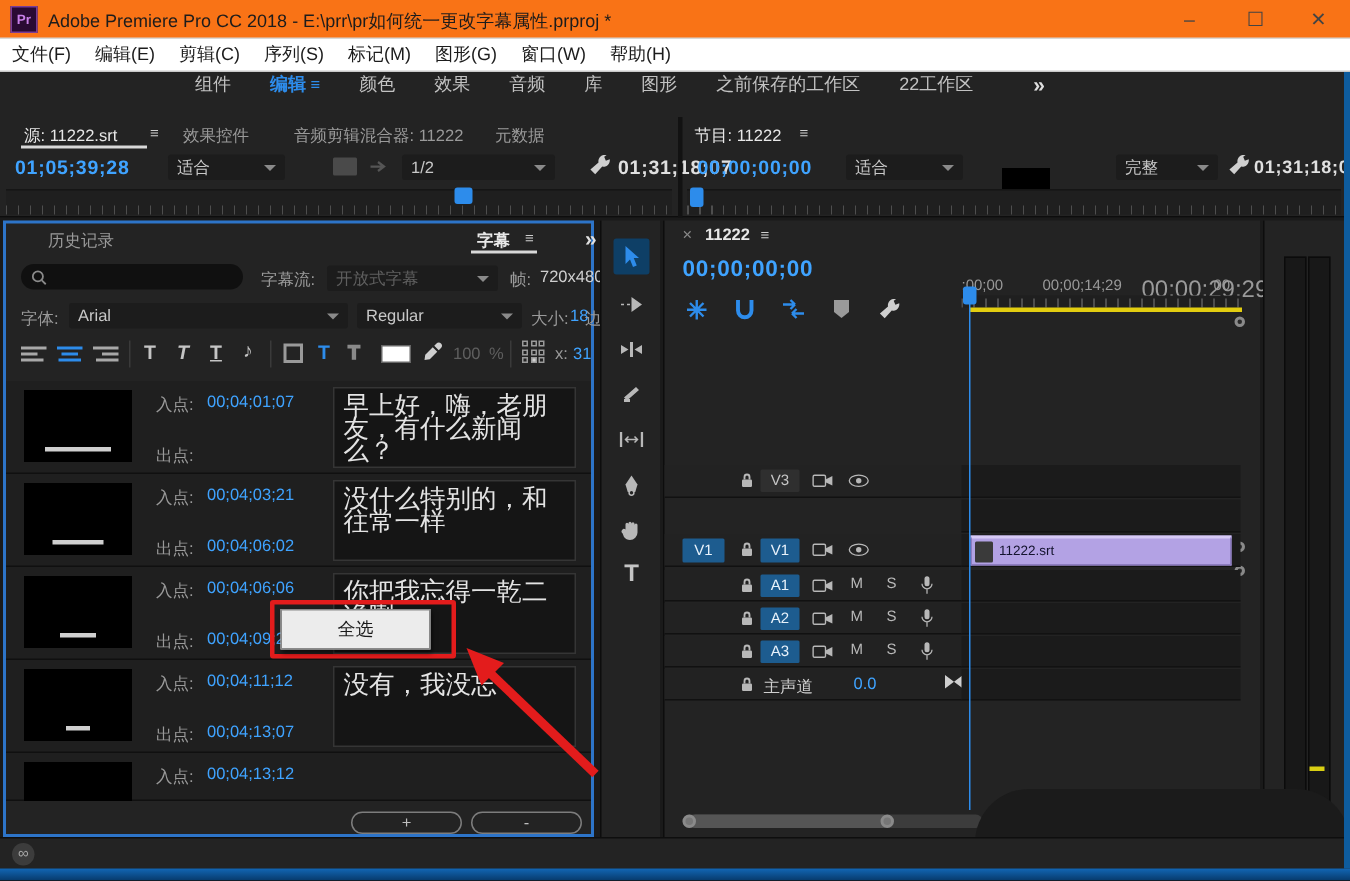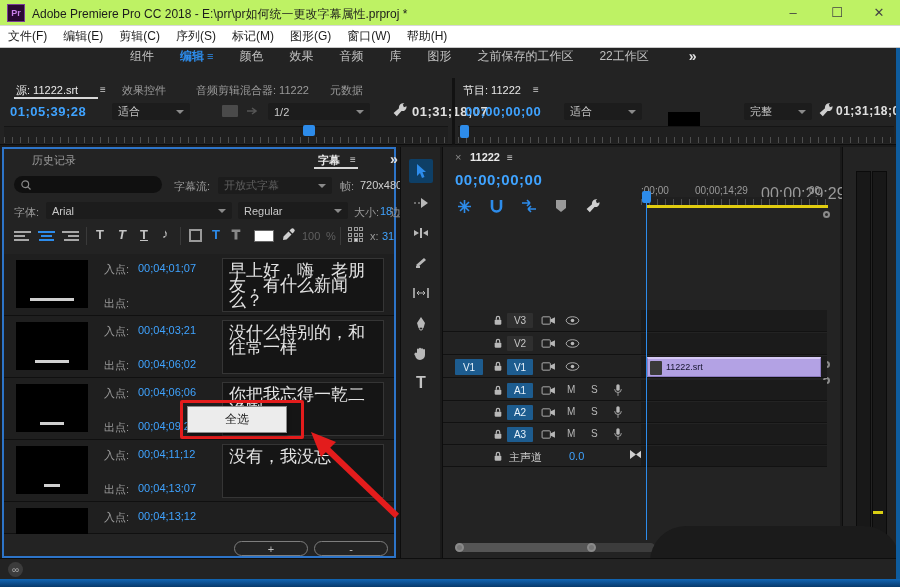--- a/index.html
+++ b/index.html
@@ -2,21 +2,21 @@
 <html><head>
 <meta charset="utf-8">
 <style>
   * { margin:0; padding:0; box-sizing:border-box; }
   html,body { width:900px; height:587px; background:#141414; overflow:hidden;
     font-family:"Liberation Sans","DejaVu Sans",sans-serif; }
   .abs { position:absolute; }
   #app { position:relative; width:900px; height:587px; background:#1a1a1a; }
 
   
-  .titlebar { left:0; top:0; width:900px; height:26px; background:#bef264; border-bottom:1px solid #d8d8d8; }
+  .titlebar { left:0; top:0; width:900px; height:26px; background:#f97316; border-bottom:1px solid #d8d8d8; }
   .pr-logo { left:7px; top:4px; width:18px; height:18px; background:#2a0a33; color:#c97fe8;
     font-size:9px; font-weight:bold; display:flex; align-items:center; justify-content:center; border:1px solid #7a3d98; }
   .title-text { left:32px; top:6px; font-size:12px; color:#1c1c1c; }
   .winbtn { top:3px; width:30px; height:20px; color:#444; font-size:13px; text-align:center; line-height:20px; }
   .menubar { left:0; top:26px; width:900px; height:22px; background:#ffffff; border-bottom:1px solid #c8c8c8; display:flex; align-items:center; padding-left:8px; gap:16px; }
   .menubar span { font-size:12px; color:#1c1c1c; }
 
   
   .wsbar { left:0; top:48px; width:900px; height:30px; background:#232323; display:flex; padding-left:130px; gap:26px; }
   .ws-tab { font-size:12px; color:#c2c2c2; }
@@ -425,41 +425,20 @@
             <path d="M10 5l5-2.5v7L10 7z" fill="#b8b8b8"></path>
           </svg>
         </div>
       <div class="abs" style="left:122px; top:6px;">
           <svg width="15" height="9" viewBox="0 0 16 10">
             <ellipse cx="8" cy="5" rx="7" ry="4.2" fill="none" stroke="#b8b8b8"></ellipse>
             <circle cx="8" cy="5" r="2" fill="#b8b8b8"></circle>
           </svg>
         </div>
     </div>
-    <div class="abs track-row" style="left:0; top:186px; width:198px; height:22px;">
-      <div class="abs" style="left:50px; top:4px;">
-          <svg width="10" height="13" viewBox="0 0 12 14">
-            <rect x="2" y="6" width="8" height="6" rx="1" fill="#b8b8b8"></rect>
-            <path d="M4 6V4a2 2 0 0 1 4 0v2" fill="none" stroke="#b8b8b8" stroke-width="1.5"></path>
-          </svg>
-        </div>
-      <div class="abs badge" style="left:64px; top:3px; width:26px; height:15px;">V2</div>
-      <div class="abs" style="left:98px; top:5px;">
-          <svg width="15" height="11" viewBox="0 0 16 12">
-            <rect x="1" y="2" width="9" height="8" rx="1" fill="none" stroke="#b8b8b8"></rect>
-            <path d="M10 5l5-2.5v7L10 7z" fill="#b8b8b8"></path>
-          </svg>
-        </div>
-      <div class="abs" style="left:122px; top:6px;">
-          <svg width="15" height="9" viewBox="0 0 16 10">
-            <ellipse cx="8" cy="5" rx="7" ry="4.2" fill="none" stroke="#b8b8b8"></ellipse>
-            <circle cx="8" cy="5" r="2" fill="#b8b8b8"></circle>
-          </svg>
-        </div>
-    </div>
     <div class="abs track-row" style="left:0; top:209px; width:198px; height:22px;">
       <div class="abs badge on" style="left:12px; top:3px; width:28px; height:16px;">V1</div>
       <div class="abs" style="left:50px; top:4px;">
           <svg width="10" height="13" viewBox="0 0 12 14">
             <rect x="2" y="6" width="8" height="6" rx="1" fill="#b8b8b8"></rect>
             <path d="M4 6V4a2 2 0 0 1 4 0v2" fill="none" stroke="#b8b8b8" stroke-width="1.5"></path>
           </svg>
         </div>
       <div class="abs badge on" style="left:64px; top:3px; width:26px; height:16px;">V1</div>
       <div class="abs" style="left:98px; top:5px;">

